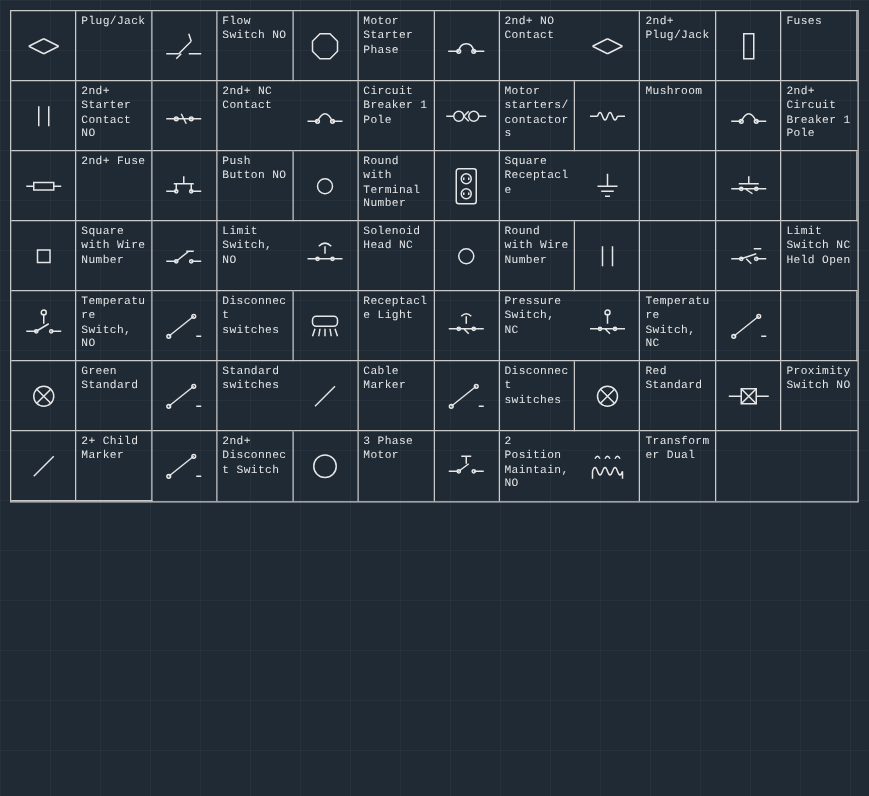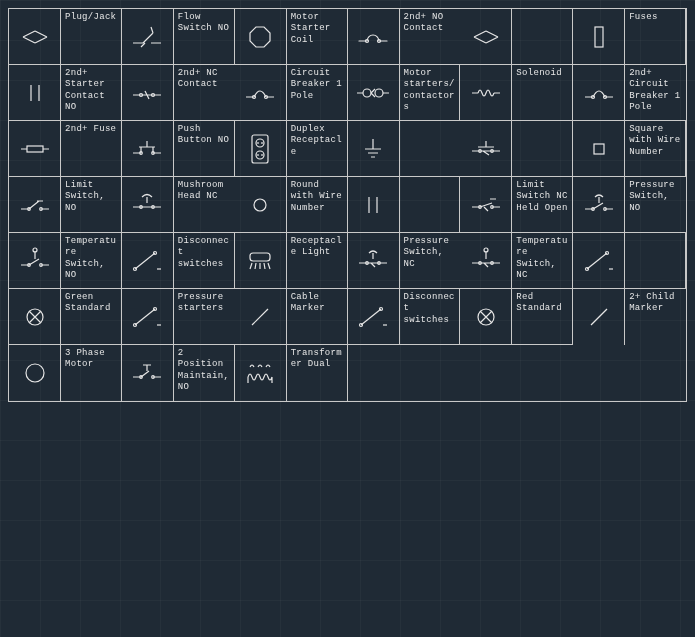--- a/index.html
+++ b/index.html
@@ -217,36 +217,37 @@
         </svg>
       </div>
       <div class="label-box">Flow Switch NO</div>
     </div>
     <div class="cell">
       <div class="icon-box">
         <svg width="40" height="40">
           <use href="#sym-coil-octagon"></use>
         </svg>
       </div>
-      <div class="label-box">Motor Starter Coil</div>
+      <div class="label-box">Motor Starter Phase</div>
     </div>
     <div class="cell">
       <div class="icon-box">
         <svg width="40" height="40">
           <use href="#sym-no-contact"></use>
         </svg>
       </div>
       <div class="label-box">2nd+ NO Contact</div>
     </div>
     <div class="cell">
       <div class="icon-box">
         <svg width="40" height="40">
           <use href="#sym-plug"></use>
         </svg>
       </div>
+      <div class="label-box">2nd+ Plug/Jack</div>
     </div>
     <div class="cell">
       <div class="icon-box">
         <svg width="40" height="40">
           <use href="#sym-fuse-rect"></use>
         </svg>
       </div>
       <div class="label-box">Fuses</div>
     </div>
     <div class="cell">
@@ -280,21 +281,21 @@
         </svg>
       </div>
       <div class="label-box">Motor starters/contactors</div>
     </div>
     <div class="cell">
       <div class="icon-box">
         <svg width="40" height="40">
           <use href="#sym-solenoid"></use>
         </svg>
       </div>
-      <div class="label-box">Solenoid</div>
+      <div class="label-box">Mushroom</div>
     </div>
     <div class="cell">
       <div class="icon-box">
         <svg width="40" height="40">
           <use href="#sym-breaker"></use>
         </svg>
       </div>
       <div class="label-box">2nd+ Circuit Breaker 1 Pole</div>
     </div>
     <div class="cell">
@@ -309,24 +310,32 @@
       <div class="icon-box">
         <svg width="40" height="40">
           <use href="#sym-pushbutton-no"></use>
         </svg>
       </div>
       <div class="label-box">Push Button NO</div>
     </div>
     <div class="cell">
       <div class="icon-box">
         <svg width="40" height="40">
+          <use href="#sym-circle"></use>
+        </svg>
+      </div>
+      <div class="label-box">Round with Terminal Number</div>
+    </div>
+    <div class="cell">
+      <div class="icon-box">
+        <svg width="40" height="40">
           <use href="#sym-duplex"></use>
         </svg>
       </div>
-      <div class="label-box">Duplex Receptacle</div>
+      <div class="label-box">Square Receptacle</div>
     </div>
     <div class="cell">
       <div class="icon-box">
         <svg width="40" height="40">
           <use href="#sym-ground"></use>
         </svg>
       </div>
       <div class="label-box"></div>
     </div>
     <div class="cell">
@@ -351,21 +360,21 @@
         </svg>
       </div>
       <div class="label-box">Limit Switch, NO</div>
     </div>
     <div class="cell">
       <div class="icon-box">
         <svg width="40" height="40">
           <use href="#sym-mushroom-nc"></use>
         </svg>
       </div>
-      <div class="label-box">Mushroom Head NC</div>
+      <div class="label-box">Solenoid Head NC</div>
     </div>
     <div class="cell">
       <div class="icon-box">
         <svg width="40" height="40">
           <use href="#sym-circle"></use>
         </svg>
       </div>
       <div class="label-box">Round with Wire Number</div>
     </div>
     <div class="cell">
@@ -379,28 +388,20 @@
       <div class="icon-box">
         <svg width="40" height="40">
           <use href="#sym-limit-nc-held"></use>
         </svg>
       </div>
       <div class="label-box">Limit Switch NC Held Open</div>
     </div>
     <div class="cell">
       <div class="icon-box">
         <svg width="40" height="40">
-          <use href="#sym-pressure-no"></use>
-        </svg>
-      </div>
-      <div class="label-box">Pressure Switch, NO</div>
-    </div>
-    <div class="cell">
-      <div class="icon-box">
-        <svg width="40" height="40">
           <use href="#sym-temp-no"></use>
         </svg>
       </div>
       <div class="label-box">Temperature Switch, NO</div>
     </div>
     <div class="cell">
       <div class="icon-box">
         <svg width="40" height="40">
           <use href="#sym-disconnect"></use>
         </svg>
@@ -445,21 +446,21 @@
         </svg>
       </div>
       <div class="label-box">Green Standard</div>
     </div>
     <div class="cell">
       <div class="icon-box">
         <svg width="40" height="40">
           <use href="#sym-disconnect"></use>
         </svg>
       </div>
-      <div class="label-box">Pressure starters</div>
+      <div class="label-box">Standard switches</div>
     </div>
     <div class="cell">
       <div class="icon-box">
         <svg width="40" height="40">
           <use href="#sym-marker"></use>
         </svg>
       </div>
       <div class="label-box">Cable Marker</div>
     </div>
     <div class="cell">
@@ -474,24 +475,40 @@
       <div class="icon-box">
         <svg width="40" height="40">
           <use href="#sym-lamp"></use>
         </svg>
       </div>
       <div class="label-box">Red Standard</div>
     </div>
     <div class="cell">
       <div class="icon-box">
         <svg width="40" height="40">
+          <use href="#sym-proximity"></use>
+        </svg>
+      </div>
+      <div class="label-box">Proximity Switch NO</div>
+    </div>
+    <div class="cell">
+      <div class="icon-box">
+        <svg width="40" height="40">
           <use href="#sym-marker"></use>
         </svg>
       </div>
       <div class="label-box">2+ Child Marker</div>
+    </div>
+    <div class="cell">
+      <div class="icon-box">
+        <svg width="40" height="40">
+          <use href="#sym-disconnect"></use>
+        </svg>
+      </div>
+      <div class="label-box">2nd+ Disconnect Switch</div>
     </div>
     <div class="cell">
       <div class="icon-box">
         <svg width="40" height="40">
           <use href="#sym-motor"></use>
         </svg>
       </div>
       <div class="label-box">3 Phase Motor</div>
     </div>
     <div class="cell">

